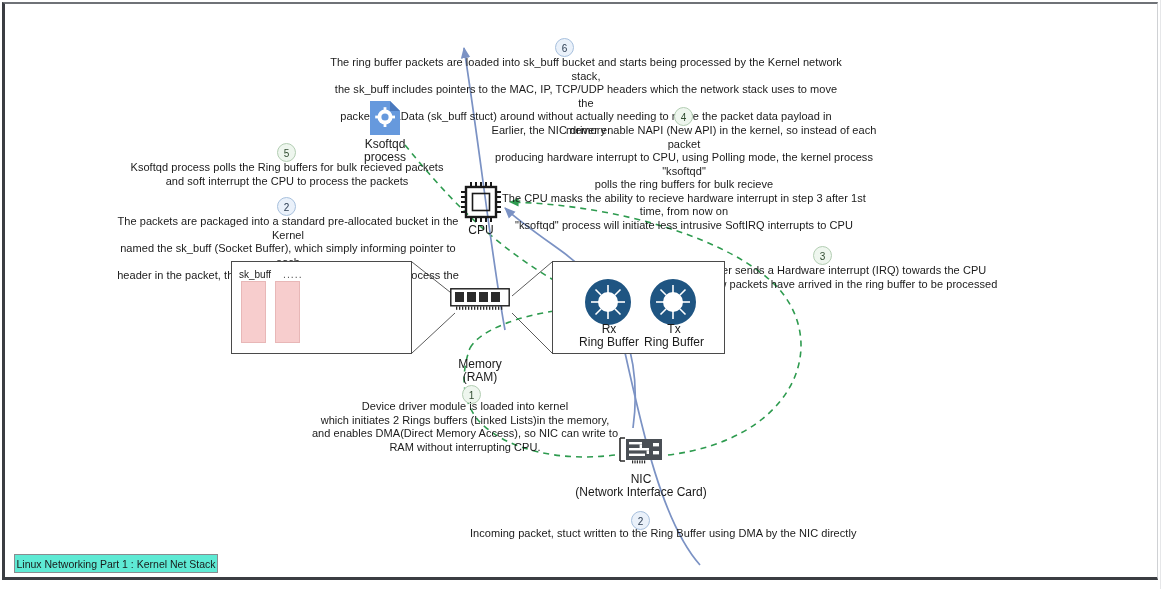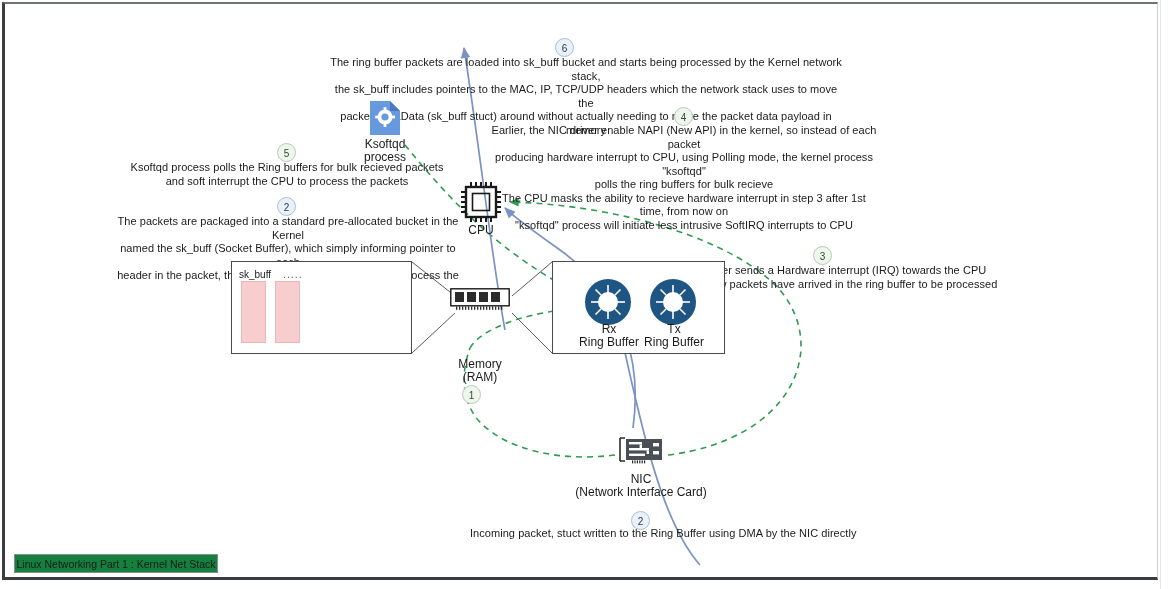--- a/index.html
+++ b/index.html
@@ -138,21 +138,21 @@
     height: 46px;
   }
   
   #footer-tag {
     position: absolute;
     left: 14px;
     top: 554px;
     width: 204px;
     height: 19px;
     border: 1px solid #8a8c90;
-    background: #15803d;
+    background: #5eead4;
     box-sizing: border-box;
     font-size: 10.5px;
     line-height: 18px;
     text-align: center;
     color: #1a1a1a;
   }
   .icon-wrap { position: absolute; }
 </style>
 </head>
 <body>
@@ -213,20 +213,24 @@
   <div class="badge blue" style="left:277px; top:197px;">2</div>
   <div class="note" style="left:116px; top:215px; width:344px;">The packets are packaged into a standard pre-allocated bucket in the Kernel
 named the sk_buff (Socket Buffer), which simply informing pointer to each
 header in the packet, this is how the kernel will be able to process the packet.</div>
 
   <div class="badge green" style="left:813px; top:246px;">3</div>
   <div class="note" style="left:641px; top:264px; width:364px;">The NIC driver sends a Hardware interrupt (IRQ) towards the CPU
 informing it new packets have arrived in the ring buffer to be processed</div>
 
   <div class="badge green" style="left:462px; top:385px;">1</div>
+  <div class="note" style="left:305px; top:400px; width:320px;">Device driver module is loaded into kernel
+which initiates 2 Rings buffers (Linked Lists)in the memory,
+and enables DMA(Direct Memory Access), so NIC can write to
+RAM without interrupting CPU.</div>
 
   <div class="badge blue" style="left:631px; top:511px;">2</div>
   <div class="note" style="left:470px; top:527px; width:700px; text-align:left;">Incoming packet, stuct written to the Ring Buffer using DMA by the NIC directly</div>
 
   <div class="icon-wrap" style="left:368px; top:100px;">
     <svg width="34" height="36" viewBox="0 0 34 36">
       <path d="M2,1 L22,1 L32,11 L32,35 L2,35 Z" fill="#6699dd"></path>
       <path d="M22,1 L32,11 L22,11 Z" fill="#4a79bd"></path>
       <circle cx="17" cy="17" r="7.5" fill="#ffffff"></circle>
       <circle cx="17" cy="17" r="3.6" fill="#6699dd"></circle>

